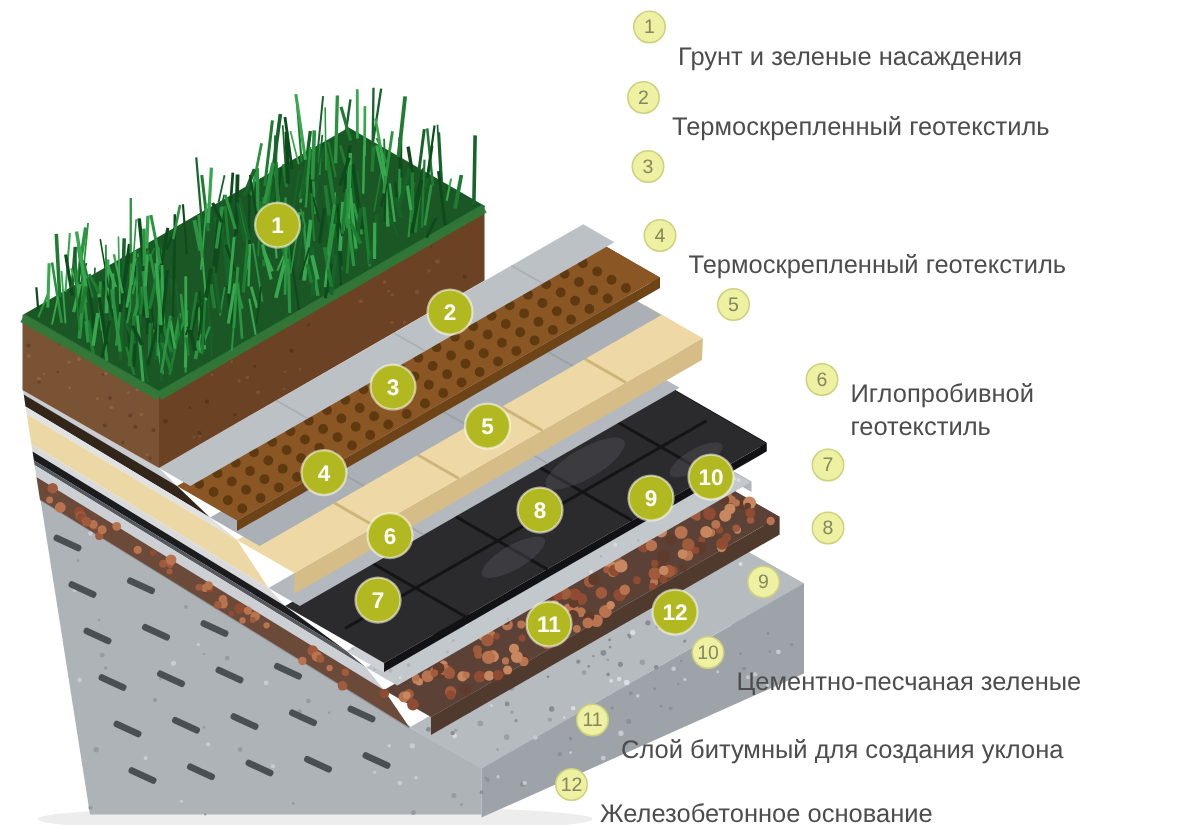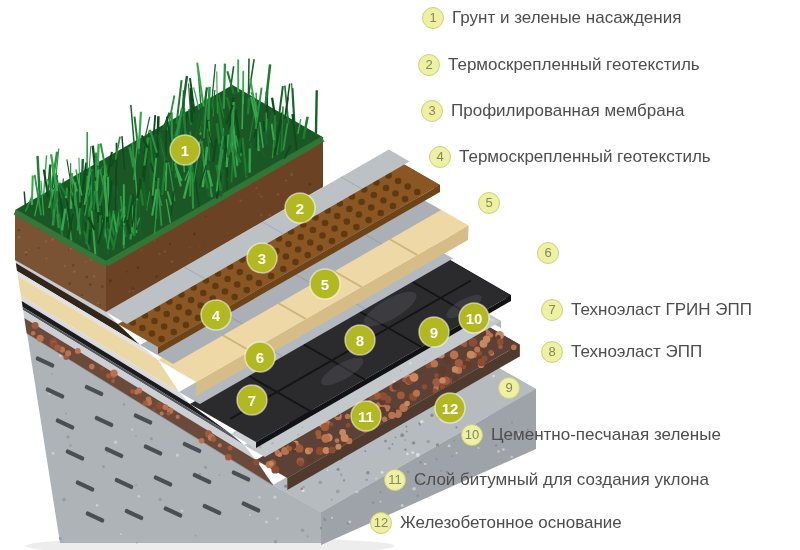--- a/index.html
+++ b/index.html
@@ -8,21 +8,21 @@
   #scene{position:absolute;left:0;top:0;}
   
   .dm circle{fill:var(--marker,#b2b920);stroke:rgba(255,255,255,.55);stroke-width:1.5;}
   .dm text{fill:var(--markert,#fff);font-size:15px;font-weight:bold;text-anchor:middle;
            font-family:"Liberation Sans","DejaVu Sans",sans-serif;}
   
   .lrow{position:absolute;display:flex;align-items:flex-start;}
   .lbadge{flex:0 0 auto;width:22px;height:22px;border-radius:50%;box-sizing:border-box;
           background:var(--badge,#eef0a2);border:1px solid var(--badgeb,#cdd17e);
           color:var(--badget,#85875f);font-size:13px;line-height:20px;text-align:center;}
-  .llabel{margin-left:8px;font-size:17px;color:var(--labelc,#4d4d4d);line-height:22px;white-space:nowrap;}
+  .llabel{margin-left:8px;font-size:17px;color:var(--labelc,#4d4d4d);line-height:22px;white-space:nowrap;margin-top:20px;}
   .lrow.wrap .llabel{white-space:normal;width:185px;}
   .lrow.wrap .lbadge{margin-top:10px;}
 </style>
 </head>
 <body>
 
 <div class="canvas">
 
   <svg id="scene" width="560" height="550" viewBox="0 0 560 550">
     <g id="gen">
@@ -986,39 +986,37 @@
     <div class="lrow" style="left:422px;top:7px;">
         <span class="lbadge">1</span>
         <span class="llabel">Грунт и зеленые насаждения</span>
       </div>
     <div class="lrow" style="left:418px;top:54px;">
         <span class="lbadge">2</span>
         <span class="llabel">Термоскрепленный геотекстиль</span>
       </div>
     <div class="lrow" style="left:421px;top:100px;">
         <span class="lbadge">3</span>
-        <span class="llabel">Профилированная мембрана</span>
       </div>
     <div class="lrow" style="left:429px;top:146px;">
         <span class="lbadge">4</span>
         <span class="llabel">Термоскрепленный геотекстиль</span>
       </div>
     <div class="lrow" style="left:478px;top:192px;">
         <span class="lbadge">5</span>
       </div>
     <div class="lrow wrap" style="left:537px;top:232px;">
         <span class="lbadge">6</span>
+        <span class="llabel">Иглопробивной геотекстиль</span>
       </div>
     <div class="lrow" style="left:541px;top:299px;">
         <span class="lbadge">7</span>
-        <span class="llabel">Техноэласт ГРИН ЭПП</span>
       </div>
     <div class="lrow" style="left:541px;top:341px;">
         <span class="lbadge">8</span>
-        <span class="llabel">Техноэласт ЭПП</span>
       </div>
     <div class="lrow" style="left:498px;top:377px;">
         <span class="lbadge">9</span>
       </div>
     <div class="lrow" style="left:461px;top:424px;">
         <span class="lbadge">10</span>
         <span class="llabel">Цементно-песчаная зеленые</span>
       </div>
     <div class="lrow" style="left:384px;top:469px;">
         <span class="lbadge">11</span>

